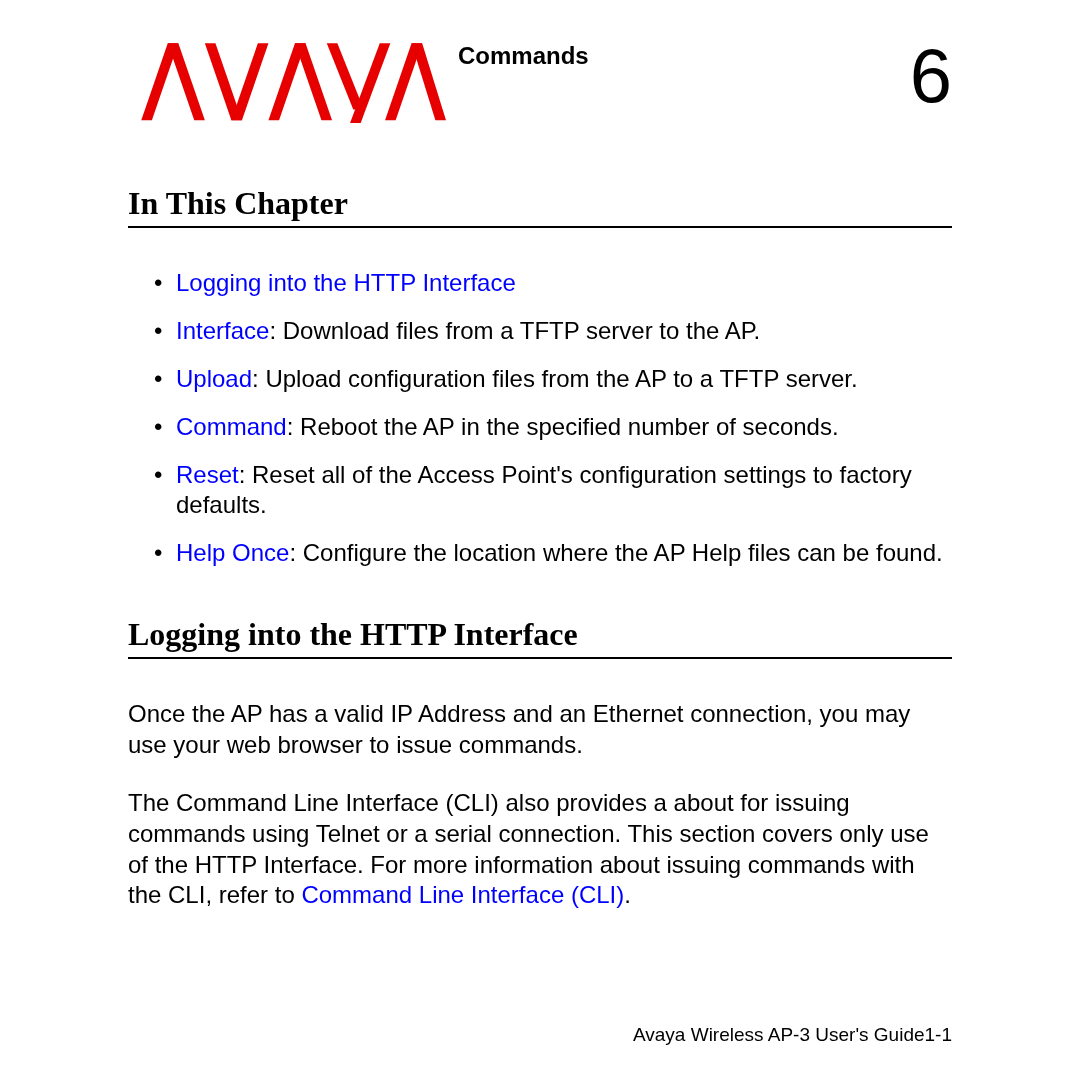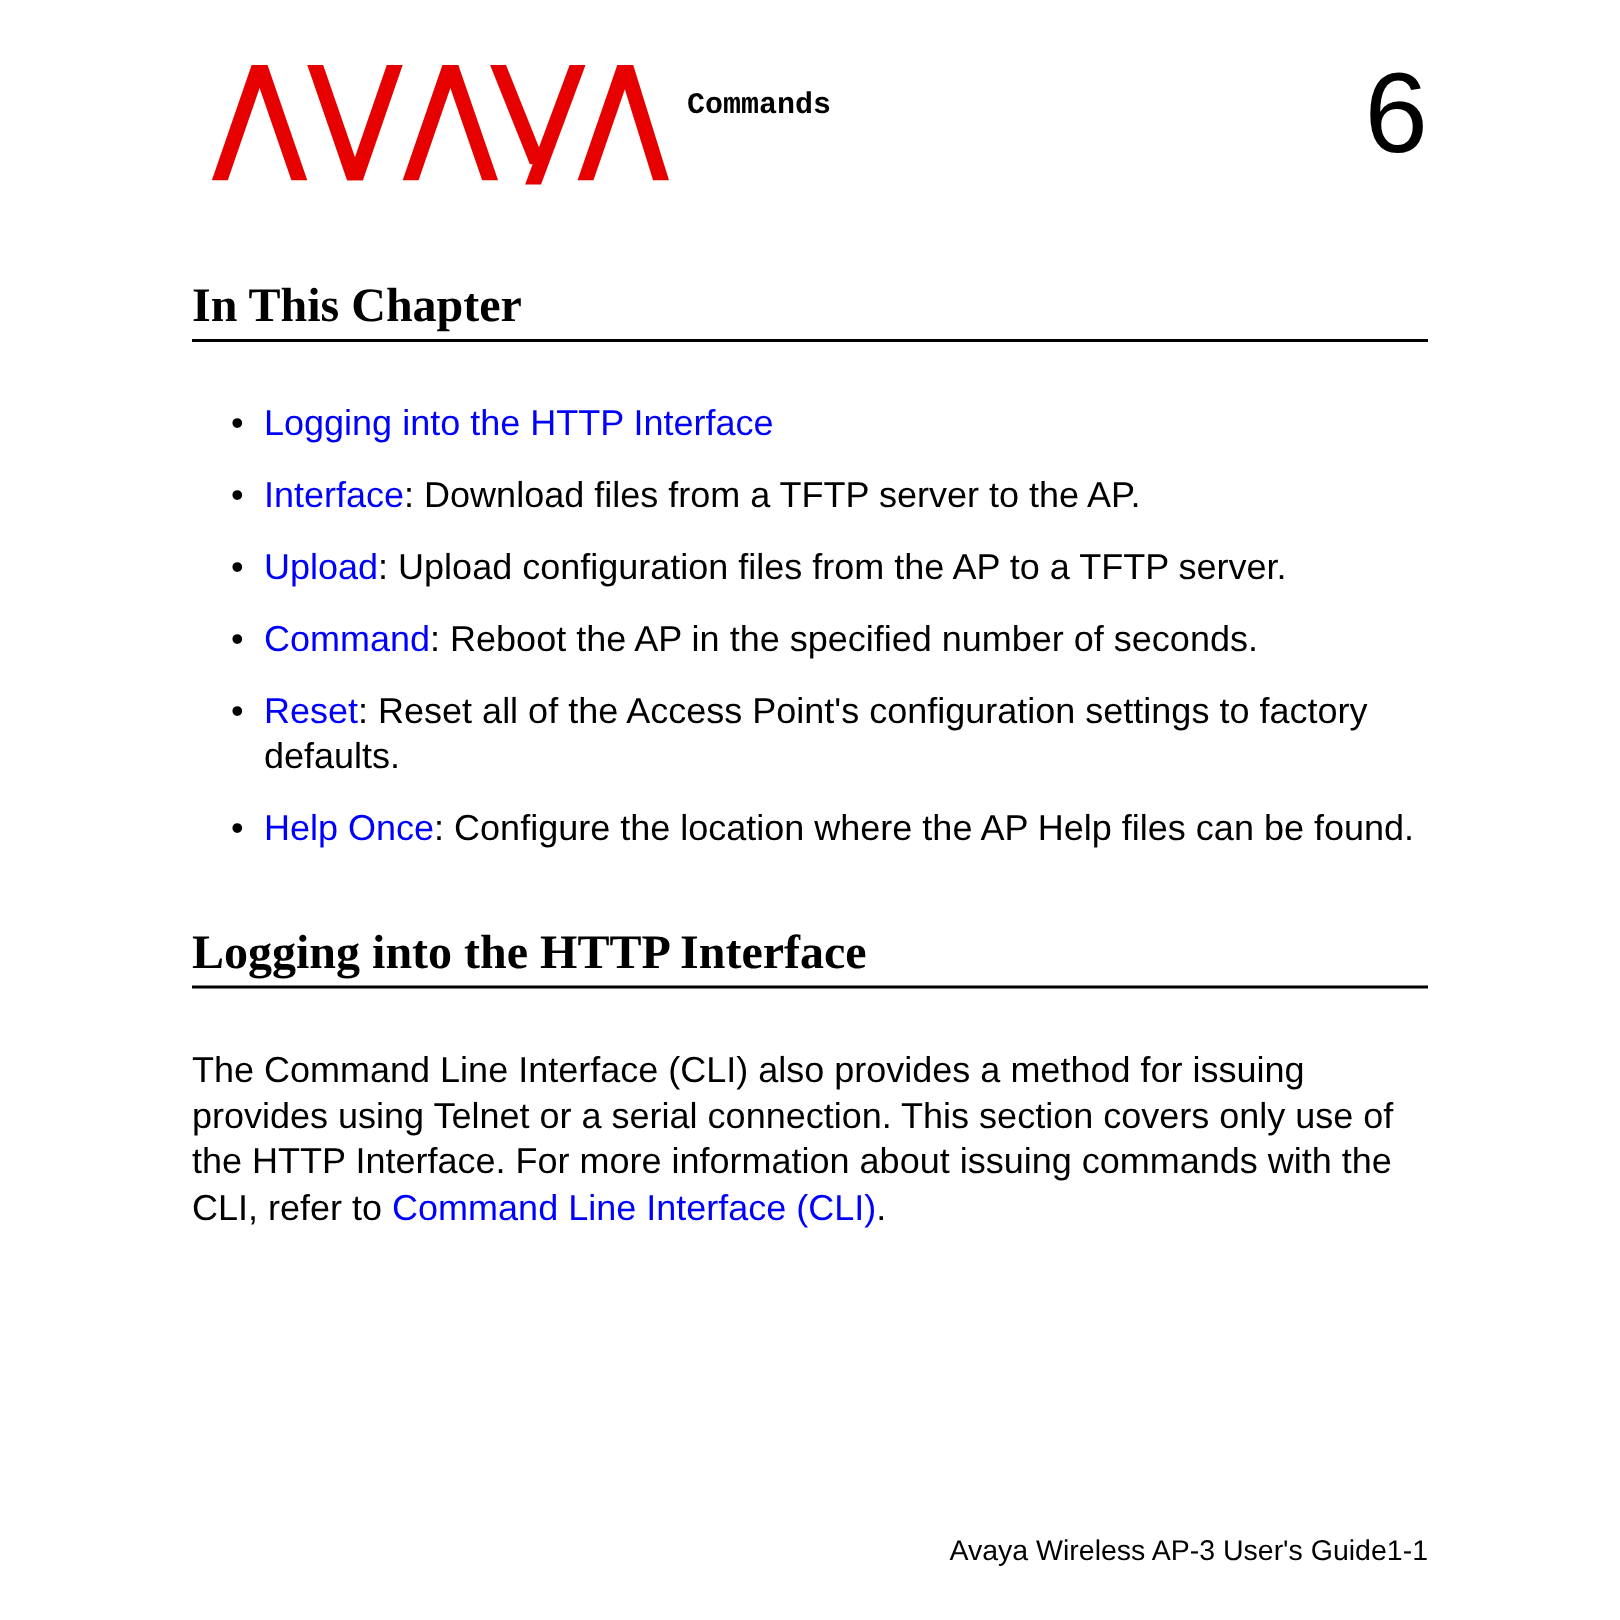--- a/index.html
+++ b/index.html
@@ -25,24 +25,23 @@
   .logo-title {
     display: flex;
     align-items: flex-start;
     gap: 12px;
   }
   .logo {
     width: 318px;
     height: auto;
   }
   .chapter-title {
-    font-size: 20px;
+    font-size: 24px;
     font-weight: bold;
-    margin-top: 21px;
-    font-family: Liberation Mono, monospace;
+    margin-top: 4px;
   }
   .chapter-number {
     font-family: Arial, Helvetica, sans-serif;
     font-size: 76px;
     font-weight: normal;
     line-height: 1;
     margin-top: 0px;
   }
   .section-heading {
     font-family: "Book Antiqua", Palatino, Georgia, serif;
@@ -139,23 +138,24 @@
     <li>
       <span class="link">Reset</span><span>: Reset all of the Access Point's configuration settings to factory defaults.</span>
     </li>
     <li>
       <span class="link">Help Once</span><span>: Configure the location where the AP Help files can be found.</span>
     </li>
   </ul>
 
   <h2 class="section-heading">Logging into the HTTP Interface</h2>
 
+  <p class="body-para">Once the AP has a valid IP Address and an Ethernet connection, you may use your web browser to issue commands.</p>
 
   <p class="body-para">
-    <span>The Command Line Interface (CLI) also provides a method for issuing provides using Telnet or a serial connection. This section covers only use of the HTTP Interface. For more information about issuing commands with the CLI, refer to </span><span class="link">Command Line Interface (CLI)</span><span>.</span>
+    <span>The Command Line Interface (CLI) also provides a about for issuing commands using Telnet or a serial connection. This section covers only use of the HTTP Interface. For more information about issuing commands with the CLI, refer to </span><span class="link">Command Line Interface (CLI)</span><span>.</span>
   </p>
 
 </div>
 
 <div class="footer">
   <span>Avaya Wireless AP-3 User's Guide</span>
   <span>1-1</span>
 </div>
 
 </body></html>

